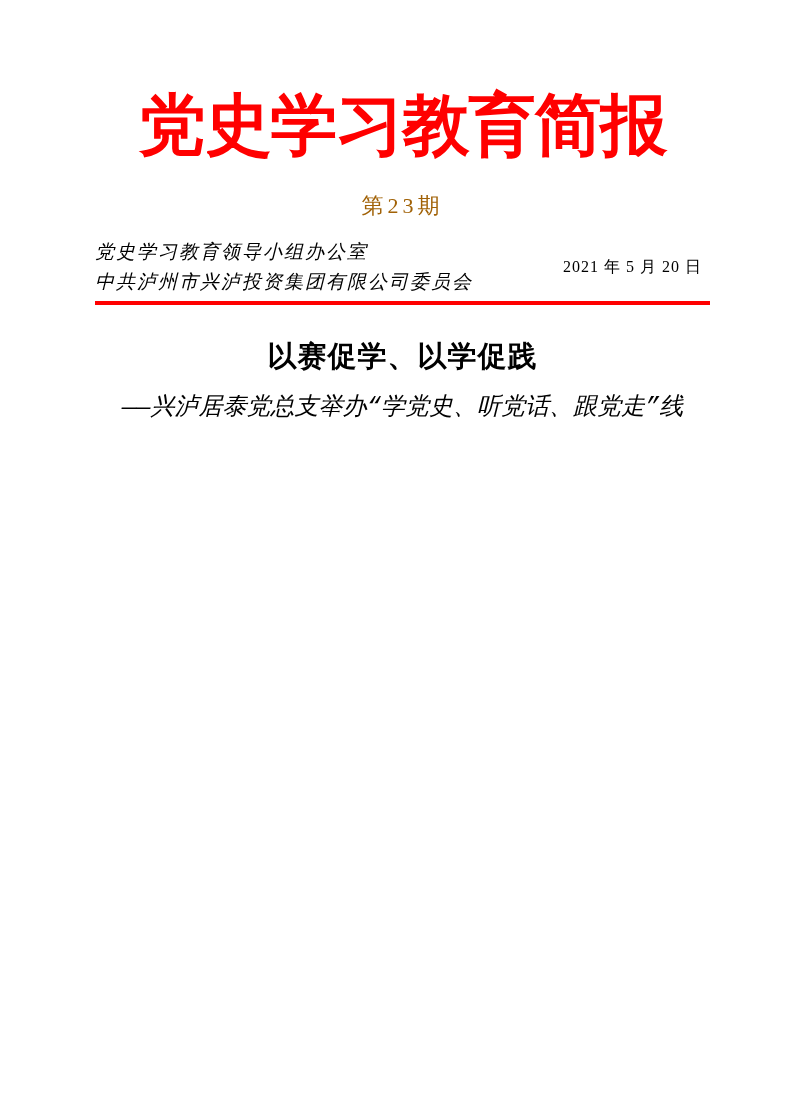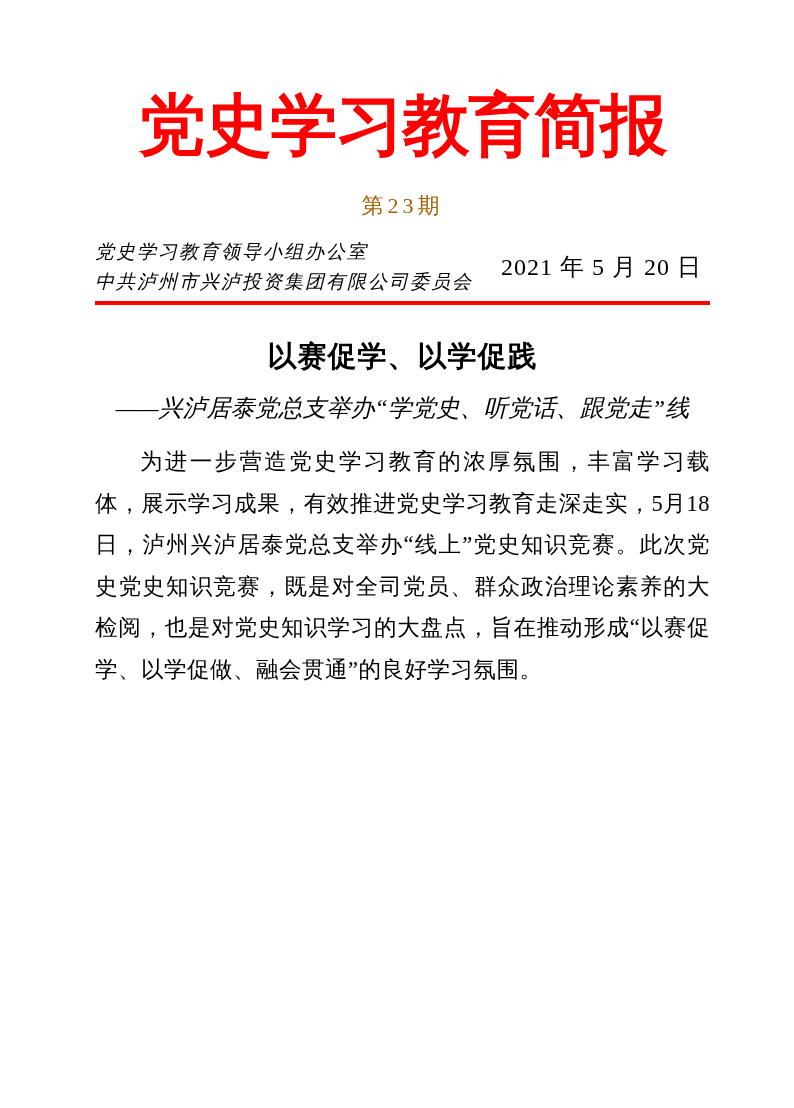--- a/index.html
+++ b/index.html
@@ -43,21 +43,21 @@
     margin-top: 16px;
   }
   .issuer-block {
     font-style: italic;
     font-size: 19px;
     line-height: 30px;
     letter-spacing: 2px;
     white-space: nowrap;
   }
   .issue-date {
-    font-size: 24px;
+    font-size: 16px;
     white-space: nowrap;
     padding-right: 8px;
     letter-spacing: 1px;
   }
   .divider-rule {
     height: 4px;
     background: #ff0000;
     margin-top: 4px;
     border: none;
   }
@@ -68,20 +68,21 @@
     text-align: center;
     letter-spacing: 1px;
   }
   .article-subtitle {
     margin-top: 10px;
     font-size: 24px;
     font-style: italic;
     line-height: 42px;
     text-align: center;
     white-space: nowrap;
+    font-family: Liberation Mono, monospace;
   }
   .article-body {
     margin-top: 12px;
   }
   .article-body p {
     margin: 0;
     font-size: 22.5px;
     line-height: 41.5px;
     text-align: justify;
     text-indent: 2em;
@@ -107,16 +108,15 @@
 
   <div class="divider-rule"></div>
 
   <h2 class="article-title">以赛促学、以学促践</h2>
 
   <div class="article-subtitle">
     <div>——兴泸居泰党总支举办“学党史、听党话、跟党走”线</div>
   </div>
 
   <div class="article-body">
-    <p>为进一步营造党史学习教育的浓厚氛围，丰富学习载体，展示学习成果，有效推进党史学习教育走深走实，5月18日，泸州兴泸居泰党总支举办“线上”党史知识竞赛。此次党史党史知识竞赛，既是对全司党员、群众政治理论素养的大检阅，也是对党史知识学习的大盘点，旨在推动形成“以赛促学、以学促做、融会贯通”的良好学习氛围。</p>
   </div>
 
 </div>
 
 </body></html>

